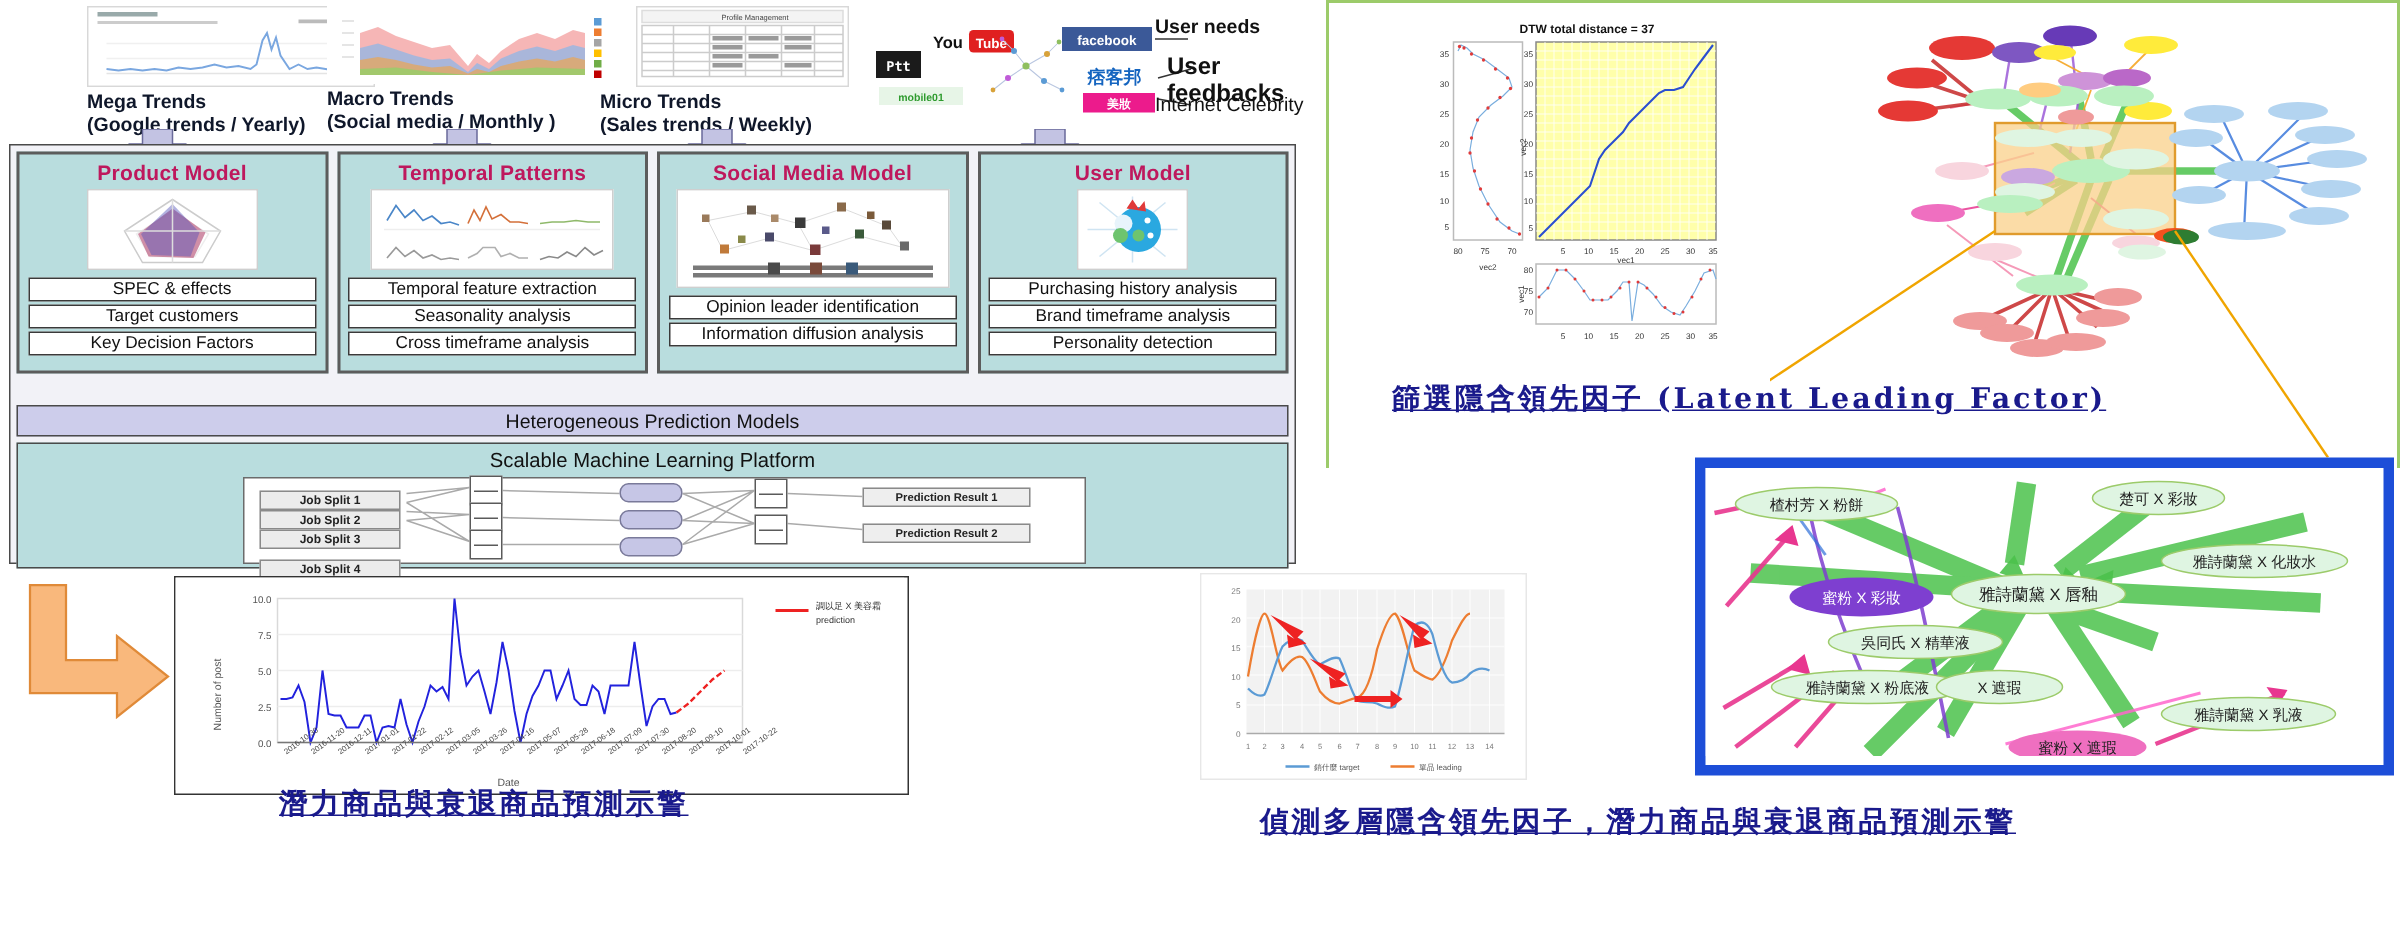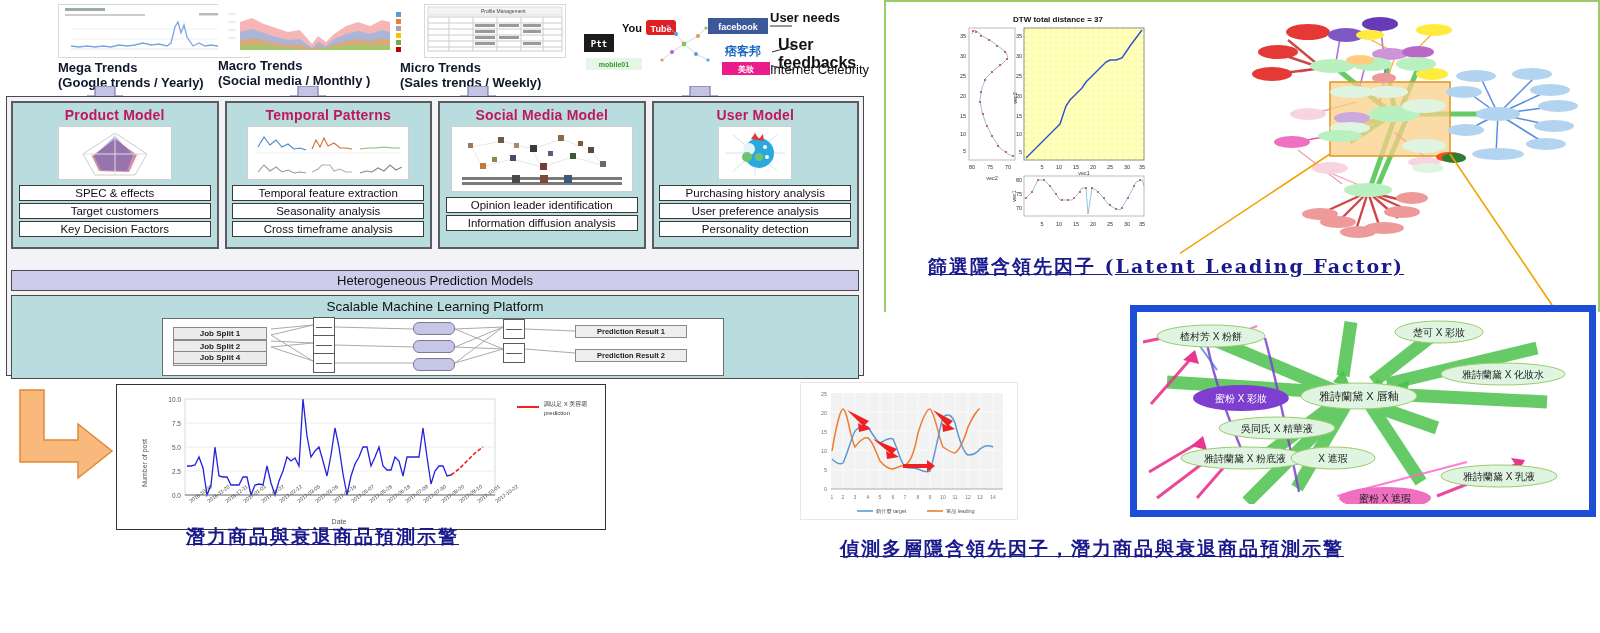--- a/index.html
+++ b/index.html
@@ -295,42 +295,42 @@
           <circle cx="40" cy="26" r="15" fill="#2aa8e0"></circle>
           <circle cx="30" cy="22" r="6" fill="#e8f4fb"></circle>
           <circle cx="28" cy="30" r="5" fill="#6ec46e"></circle>
           <circle cx="40" cy="30" r="4" fill="#6ec46e"></circle>
           <path d="M32,12 L36,6 L40,12 L44,7 L45,14 Z" fill="#e03a3a"></path>
           <circle cx="46" cy="20" r="2" fill="#fff"></circle>
             <circle cx="48" cy="30" r="2" fill="#fff"></circle>
         </svg>
       </div>
       <div class="model-item">Purchasing history analysis</div>
-      <div class="model-item">User preference analysis</div>
+      <div class="model-item">Brand timeframe analysis</div>
       <div class="model-item">Personality detection</div>
     </div>
   </div>
 
   <div class="band-hpm">Heterogeneous Prediction Models</div>
 
   <div class="band-mlp">
     <span>Scalable Machine Learning Platform</span>
     <div class="mlp-box">
       <svg width="560" height="56" viewBox="0 0 560 56" style="position:absolute;left:0;top:0;">
         <g stroke="#aaa" stroke-width="1" fill="none">
           <path d="M108,10 L150,6 M108,16 L150,6 M108,22 L150,24 M108,28 L150,24 M108,16 L150,42 M108,28 L150,42"></path>
           <path d="M172,8 L250,10 M172,26 L250,28 M172,44 L250,44"></path>
           <path d="M292,10 L340,8 M292,28 L340,8 M292,28 L340,30 M292,44 L340,30 M292,10 L340,30 M292,44 L340,8"></path>
           <path d="M362,10 L412,12 M362,30 L412,34"></path>
         </g>
       </svg>
       <div class="job" style="top:8px;">Job Split 1</div>
       <div class="job" style="top:21px;">Job Split 2</div>
       <div class="job" style="top:34px;">Job Split 3</div>
-      <div class="job" style="top:32px;">Job Split 4</div>
+      <div class="job" style="top:54px;">Job Split 4</div>
       <div class="nodebox" style="left:150px;top:-2px;"></div>
       <div class="nodebox" style="left:150px;top:16px;"></div>
       <div class="nodebox" style="left:150px;top:34px;"></div>
       <div class="pill" style="left:250px;top:3px;"></div>
       <div class="pill" style="left:250px;top:21px;"></div>
       <div class="pill" style="left:250px;top:39px;"></div>
       <div class="nodebox" style="left:340px;top:0px;"></div>
       <div class="nodebox" style="left:340px;top:24px;"></div>
       <div class="pred" style="left:412px;top:6px;">Prediction Result 1</div>
       <div class="pred" style="left:412px;top:30px;">Prediction Result 2</div>

